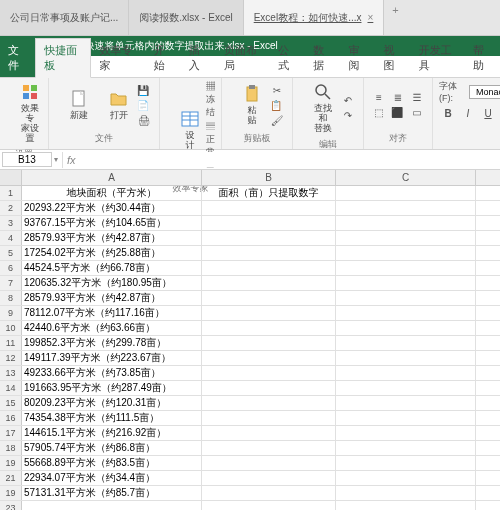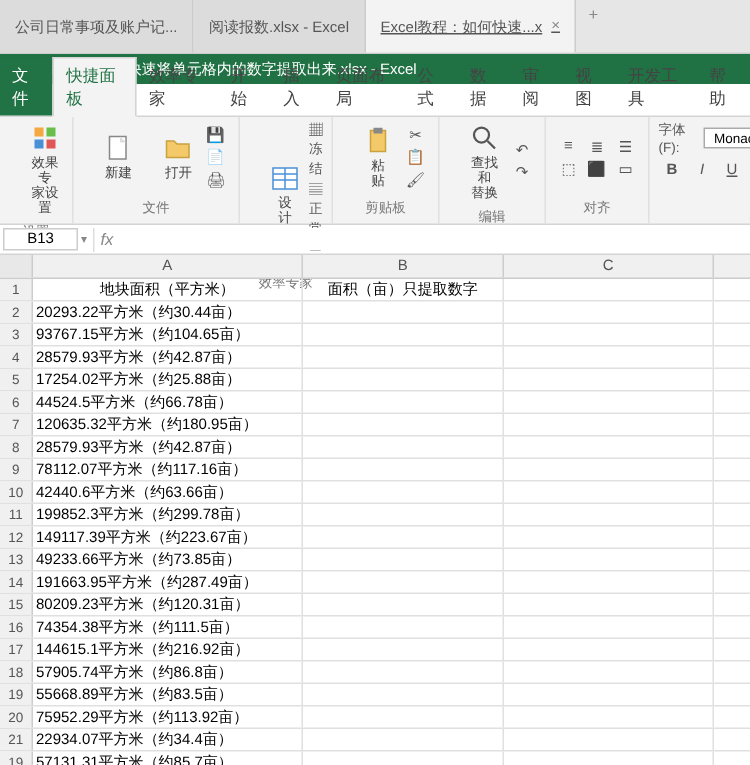--- a/index.html
+++ b/index.html
@@ -363,26 +363,20 @@
   <div class="cell col-b"></div>
   <div class="cell col-c"></div>
       </div>
       <div class="row">
         <div class="row-h">19</div>
   <div class="cell col-a">55668.89平方米（约83.5亩）</div>
   <div class="cell col-b"></div>
   <div class="cell col-c"></div>
       </div>
       <div class="row">
-        <div class="row-h">20</div>
-  <div class="cell col-a">75952.29平方米（约113.92亩）</div>
-  <div class="cell col-b"></div>
-  <div class="cell col-c"></div>
-      </div>
-      <div class="row">
         <div class="row-h">21</div>
   <div class="cell col-a">22934.07平方米（约34.4亩）</div>
   <div class="cell col-b"></div>
   <div class="cell col-c"></div>
       </div>
       <div class="row">
         <div class="row-h">19</div>
   <div class="cell col-a">57131.31平方米（约85.7亩）</div>
   <div class="cell col-b"></div>
   <div class="cell col-c"></div>

